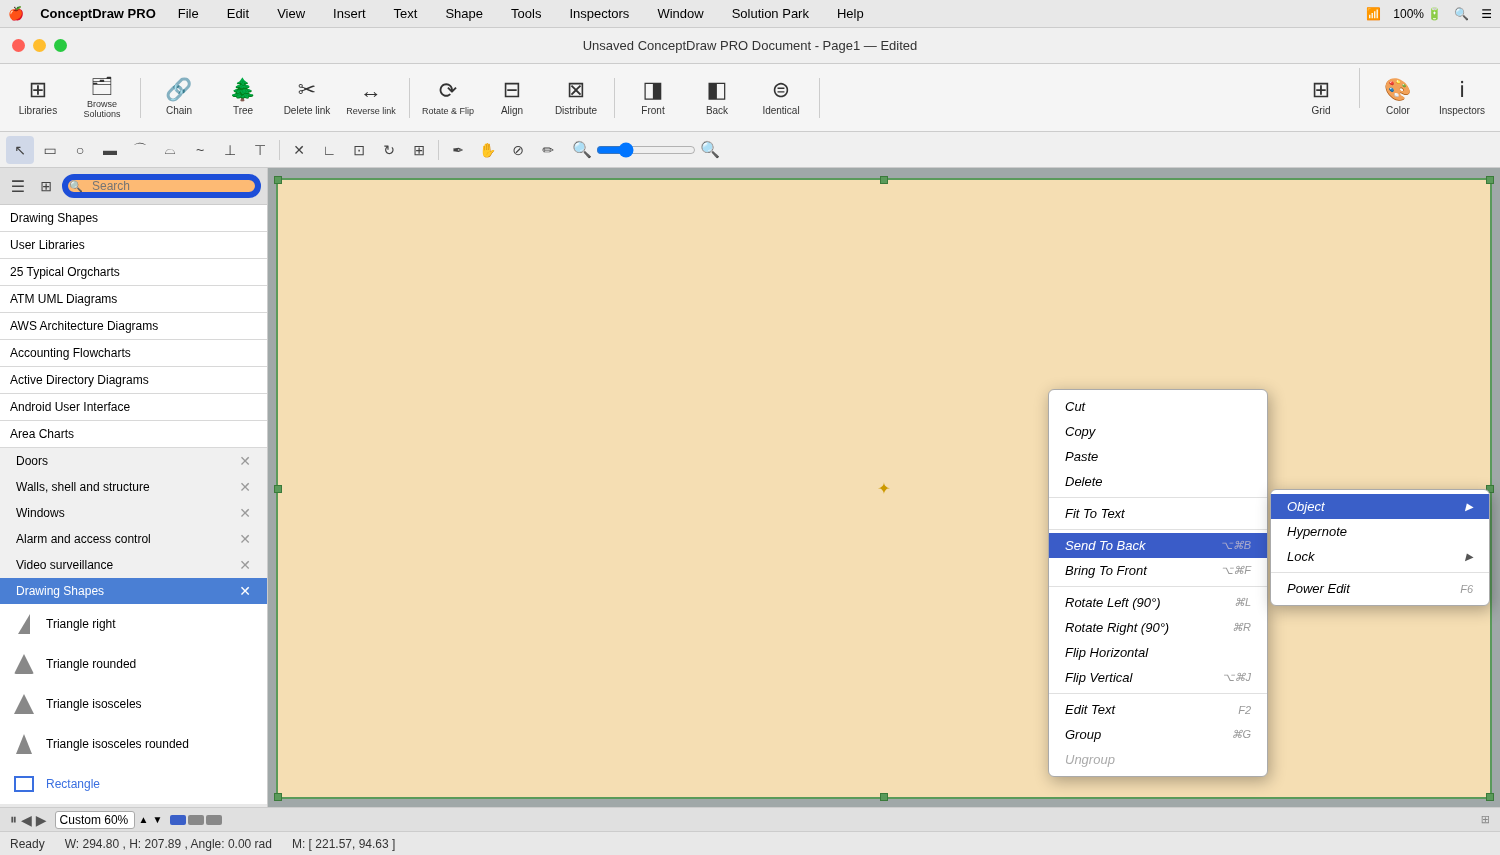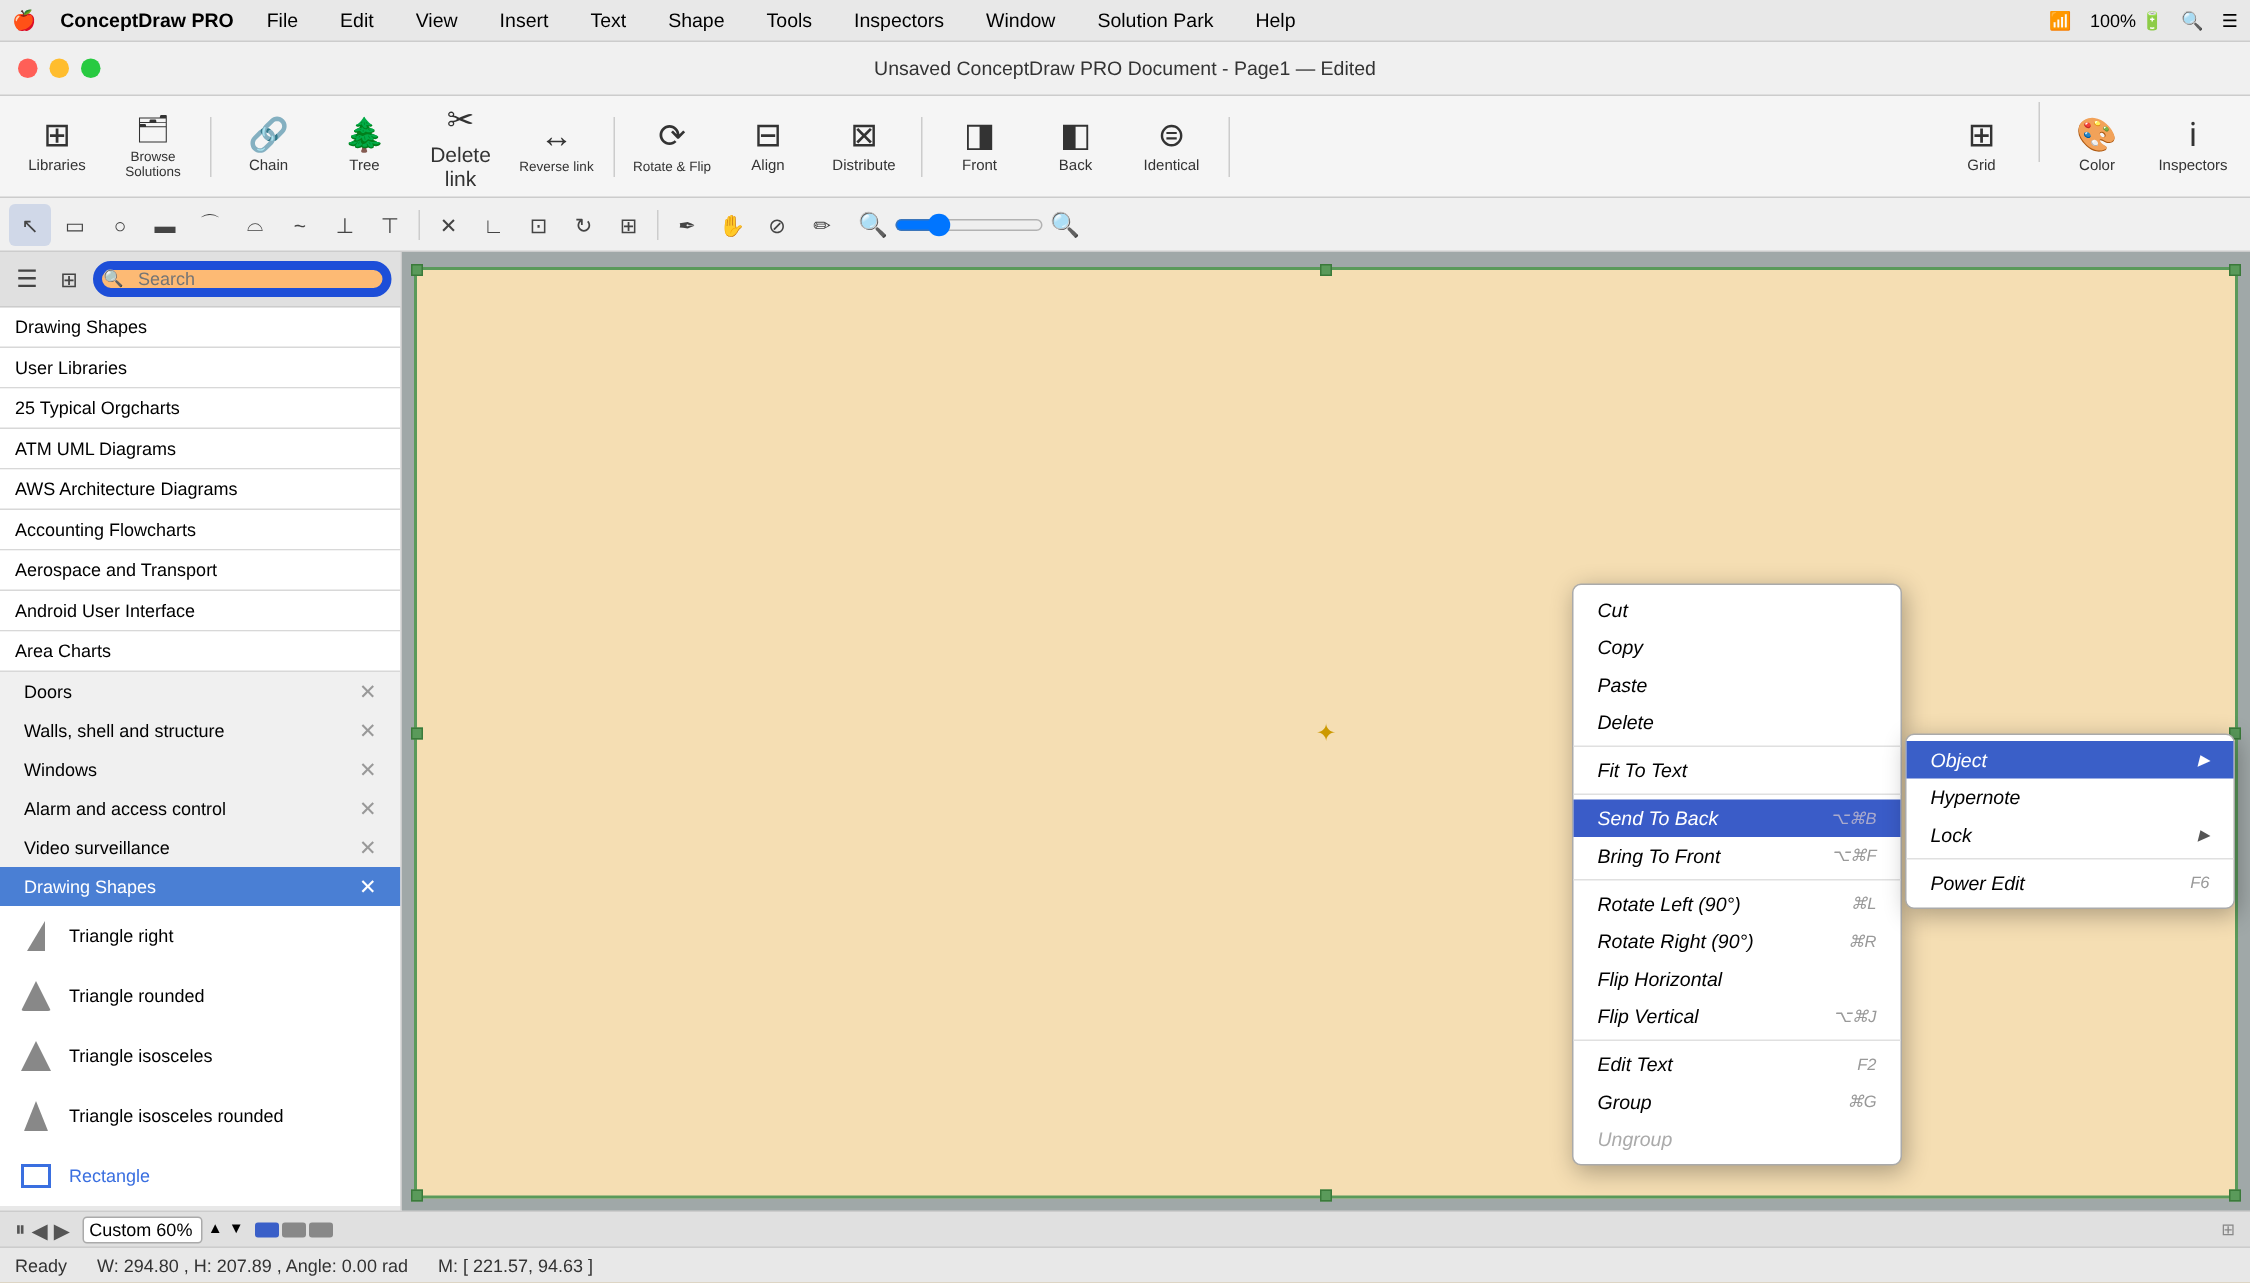--- a/index.html
+++ b/index.html
@@ -342,21 +342,21 @@
   <div class="toolbar-item">
     <span class="toolbar-icon">🔗</span>
     <span>Chain</span>
   </div>
   <div class="toolbar-item">
     <span class="toolbar-icon">🌲</span>
     <span>Tree</span>
   </div>
   <div class="toolbar-item">
     <span class="toolbar-icon">✂</span>
-    <span style="font-size:14px;text-align:center">Delete link</span>
+    <span style="font-size:10px;text-align:right">Delete link</span>
   </div>
   <div class="toolbar-item">
     <span class="toolbar-icon">↔</span>
     <span style="font-size:9px;text-align:center">Reverse link</span>
   </div>
   <div class="toolbar-sep"></div>
   <div class="toolbar-item">
     <span class="toolbar-icon">⟳</span>
     <span style="font-size:9px;text-align:center">Rotate &amp; Flip</span>
   </div>
@@ -438,21 +438,21 @@
         <input type="text" class="sidebar-search" placeholder="Search" style="">
       </div>
     </div>
     <div class="sidebar-list">
       <div class="sidebar-lib-item">Drawing Shapes</div>
       <div class="sidebar-lib-item">User Libraries</div>
       <div class="sidebar-lib-item">25 Typical Orgcharts</div>
       <div class="sidebar-lib-item">ATM UML Diagrams</div>
       <div class="sidebar-lib-item">AWS Architecture Diagrams</div>
       <div class="sidebar-lib-item">Accounting Flowcharts</div>
-      <div class="sidebar-lib-item">Aerospace and Transport</div>
+      <div class="sidebar-lib-item">Active Directory Diagrams</div>
       <div class="sidebar-lib-item">Android User Interface</div>
       <div class="sidebar-lib-item">Area Charts</div>
 
       <div class="sidebar-cat-item">
         <span>Doors</span>
         <span class="cat-close">✕</span>
       </div>
       <div class="sidebar-cat-item">
         <span>Walls, shell and structure</span>
         <span class="cat-close">✕</span>

